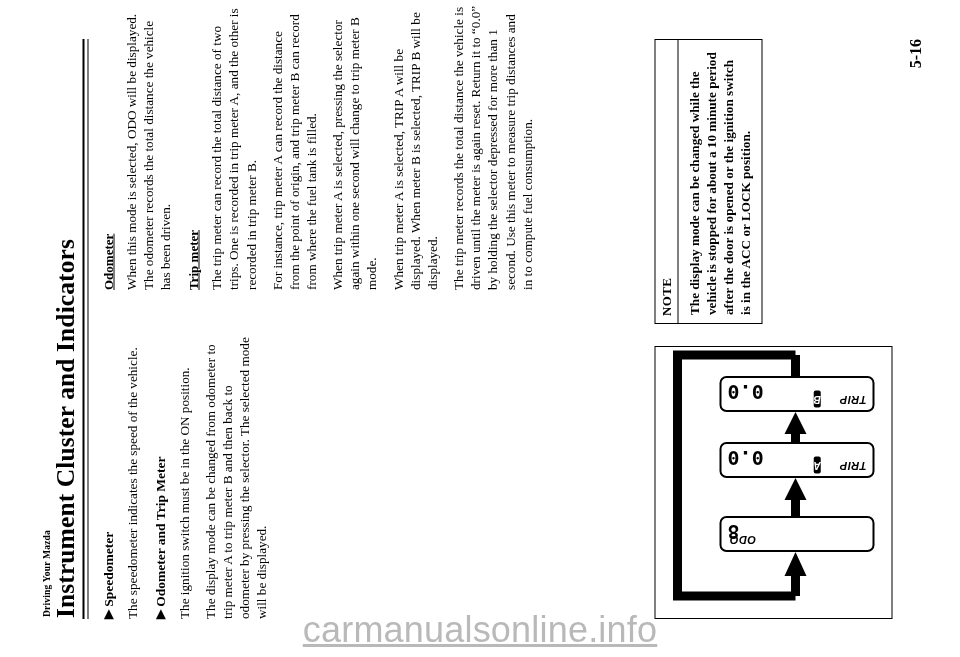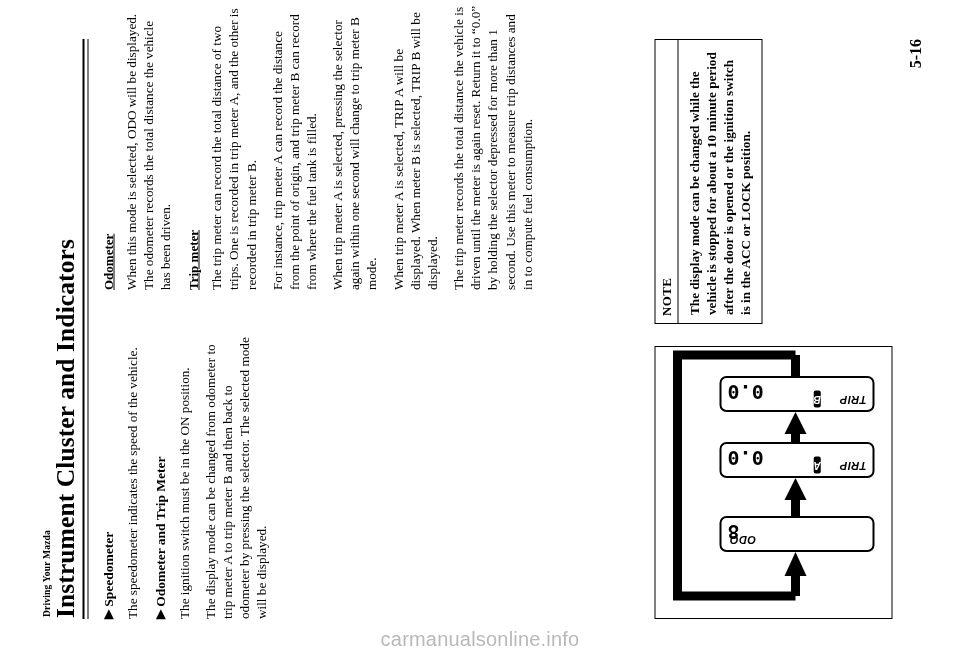--- a/index.html
+++ b/index.html
@@ -210,23 +210,24 @@
     padding: 0px 2px;
     border-radius: 2px;
     line-height: 1.25;
   }
   .wm {
     position: absolute;
     left: 0; right: 0;
     bottom: 6px;
     text-align: center;
     font-family: "Liberation Sans", sans-serif;
-    font-size: 20px;
+    font-size: 36px;
     color: #b9b9b9;
     letter-spacing: .2px;
+    text-decoration: underline;
   }
 </style>
 </head>
 <body>
 
 <div id="page-rotor">
   <div class="page-inner">
 
     <div class="running-head">Driving Your Mazda</div>
     <div class="page-title">Instrument Cluster and Indicators</div>

